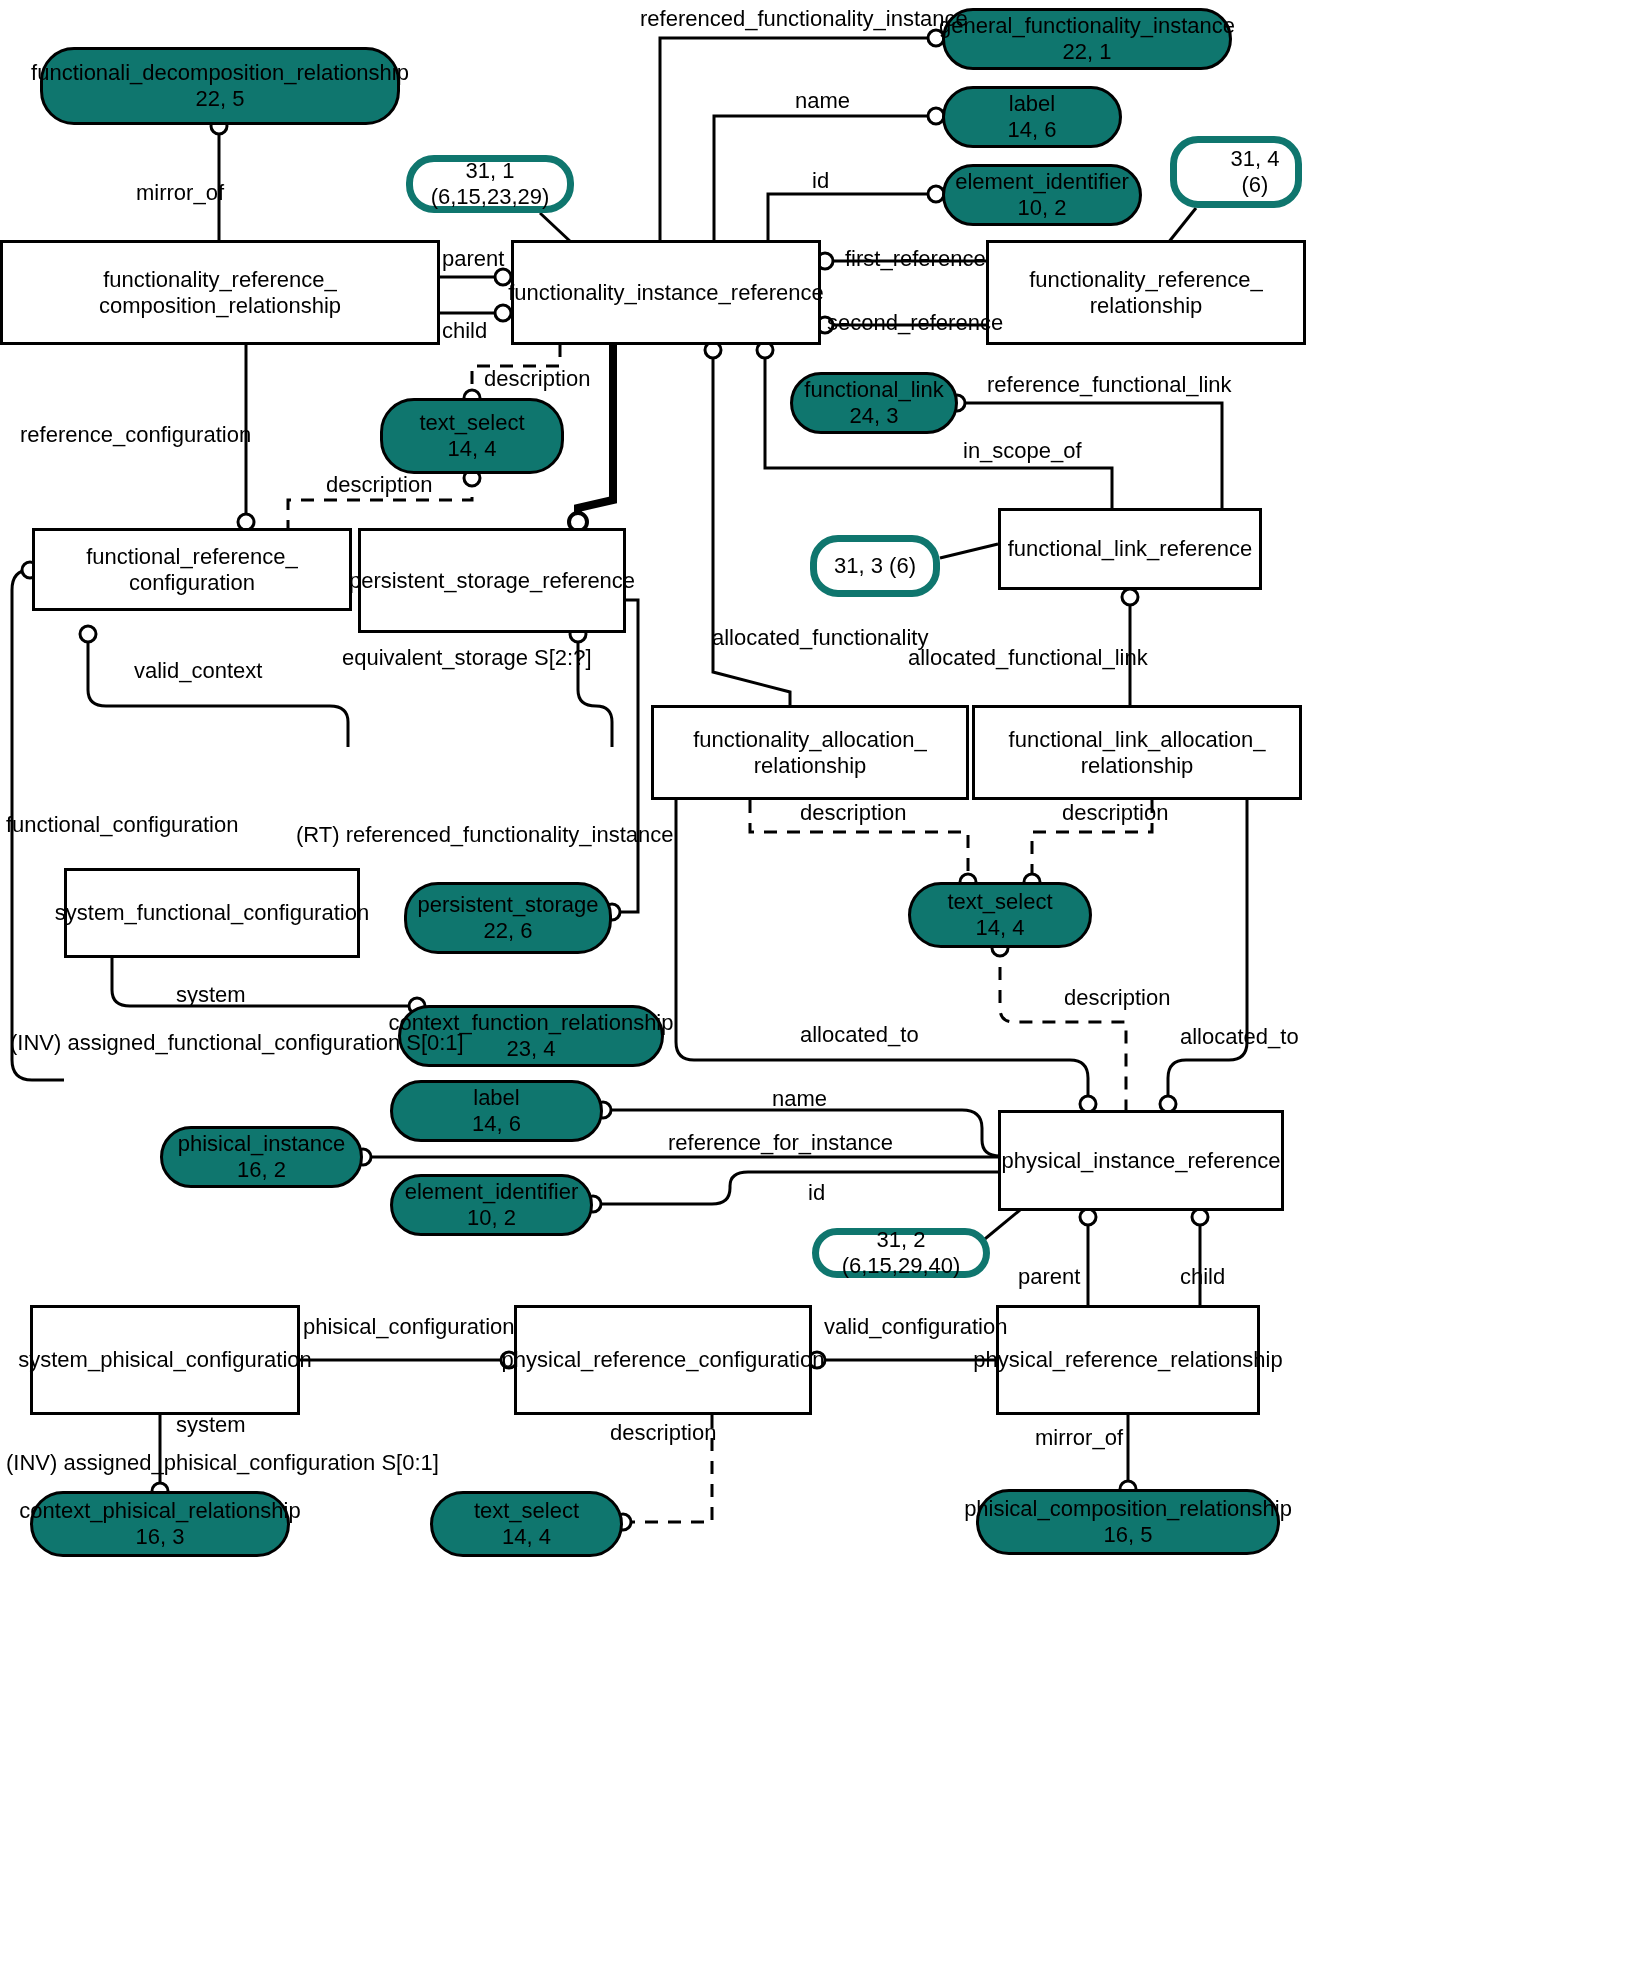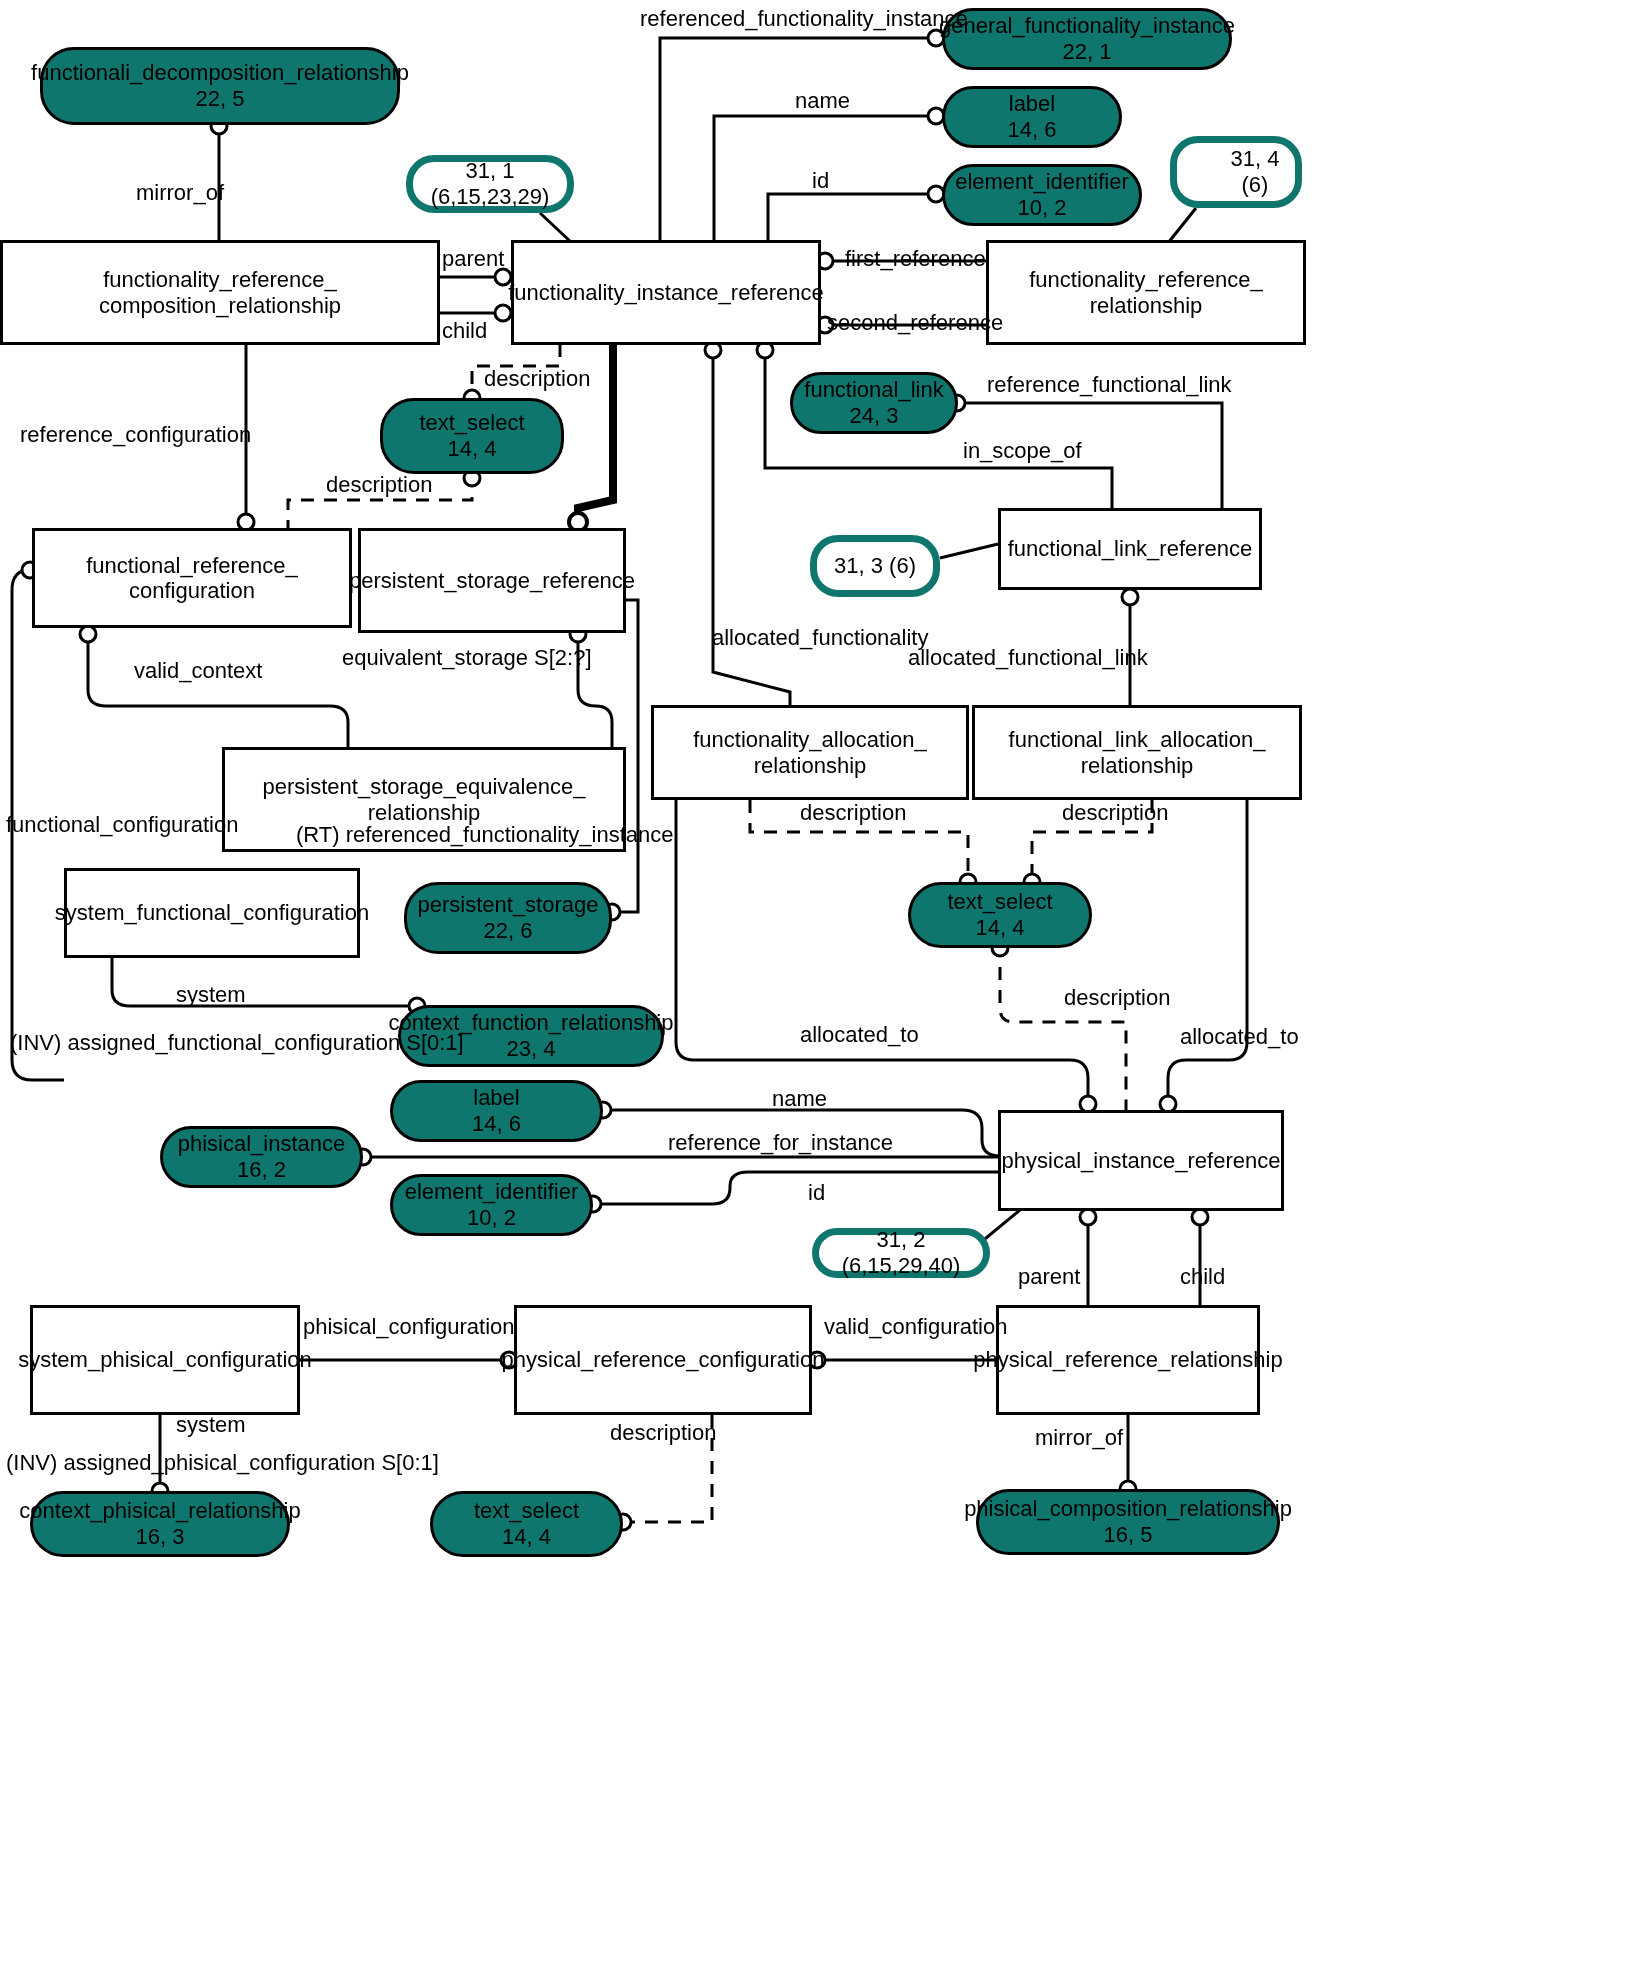--- a/index.html
+++ b/index.html
@@ -242,31 +242,28 @@
   </div>
 
   <div class="entity-box" style="left:511px; top:240px; width:310px; height:105px;">
     <span>functionality_instance_reference</span>
   </div>
 
   <div class="entity-box" style="left:986px; top:240px; width:320px; height:105px;">
     <span>functionality_reference_ relationship</span>
   </div>
 
-  <div class="entity-box" style="left:32px; top:528px; width:320px; height:100px;">
+  <div class="entity-box" style="left:32px; top:528px; width:320px; height:83px;">
     <span>functional_reference_ configuration</span>
   </div>
 
   <div class="entity-box" style="left:358px; top:528px; width:268px; height:105px;">
     <span>persistent_storage_reference</span>
   </div>
 
-  <div class="entity-box" style="left:222px; top:747px; width:404px; height:105px;">
-    <span>persistent_storage_equivalence_ relationship</span>
-  </div>
 
   <div class="entity-box" style="left:998px; top:508px; width:264px; height:82px;">
     <span>functional_link_reference</span>
   </div>
 
   <div class="entity-box" style="left:651px; top:705px; width:318px; height:95px;">
     <span>functionality_allocation_ relationship</span>
   </div>
 
   <div class="entity-box" style="left:972px; top:705px; width:330px; height:95px;">

